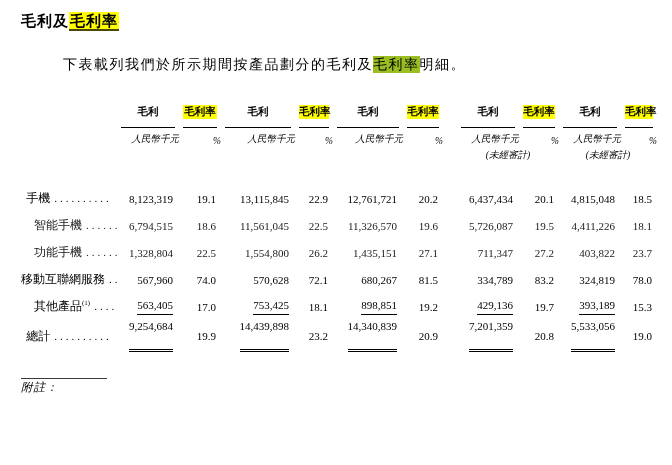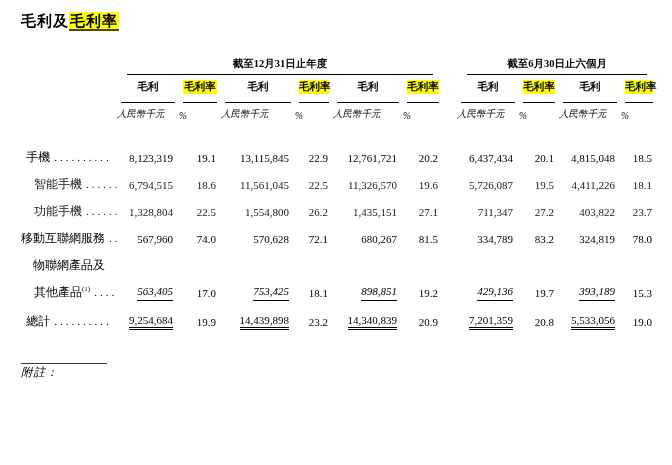--- a/index.html
+++ b/index.html
@@ -27,75 +27,66 @@
   .c-a5{width:62px}.c-p5{width:36px}
 
   .u{display:block;text-align:center;border-bottom:1px solid #000;padding-bottom:3px;
      font-weight:bold;white-space:nowrap;}
   .sec-row .u{margin:0 10px;font-size:10.5px;}
   .year-row th{padding-top:5px;}
   .year-row .u{margin:0 9px;font-size:11px;}
   .ch-row th{padding-top:5px;}
   .ch-row .u{margin:0 4px;font-size:10.5px;padding-bottom:8px;}
   .ch-row .hl-y{display:block;}
-  .unit-row td{font-style:italic;font-size:9.5px;text-align:left;padding-top:5px;white-space:nowrap;}
+  .unit-row td{font-style:italic;font-size:9.5px;text-align:right;padding-top:5px;white-space:nowrap;}
   .unaud-row td{font-style:italic;font-size:9.5px;text-align:center;padding-top:3px;white-space:nowrap;}
   .spacer-row td{height:23px;}
 
   tbody td{height:27px;vertical-align:middle;}
   .lbl{text-align:center;white-space:nowrap;font-size:12px;}
   .indent{padding-left:13px;}
   .leader{letter-spacing:3px;font-size:11px;padding-left:4px;}
   .sup{font-size:7px;vertical-align:super;}
   .amt{text-align:right;padding-right:6px;white-space:nowrap;}
   .pct{text-align:right;padding-right:5px;white-space:nowrap;}
   tr.b{font-weight:bold;}
   tr.r{font-weight:normal;color:#1a1a1a;}
-  .rule-under{display:inline-block;border-bottom:1px solid #000;padding-bottom:3px;font-style:italic;}
-  .dbl-under{display:inline-block;border-bottom:3px double #000;padding-bottom:1px;}
+  .rule-under{display:inline-block;border-bottom:1px solid #000;padding-bottom:3px;}
+  .dbl-under{display:inline-block;border-bottom:3px double #000;padding-bottom:17px;}
   tr.total-row td{height:31px;}
 
   
   .note-rule{width:86px;border:none;border-top:1px solid #3a3a3a;margin:26px 0 0 0;}
   .note-label{font-style:italic;font-size:11.5px;margin-top:1px;letter-spacing:1px;}
 </style>
 </head>
 <body>
 
 <div class="page">
 
   <h1 class="title"><span>毛利及</span><span class="hl-y">毛利率</span></h1>
 
+  <p class="intro"><span>下表載列我們於所示期間按產品劃分的毛利及</span><span class="hl-g">毛利率</span><span>明細。</span></p>
 
   <table>
     <colgroup>
       <col class="c-lbl">
         <col class="c-a1">
         <col class="c-p1">
         <col class="c-a2">
         <col class="c-p2">
       <col class="c-a3">
         <col class="c-p3">
         <col class="c-gap">
         <col class="c-a4">
         <col class="c-p4">
       <col class="c-a5">
         <col class="c-p5">
     </colgroup>
     <thead>
-      <tr class="sec-row">
-        <td></td>
-        <th colspan="6">
-            <span class="u">截至12月31日止年度</span>
-          </th>
-        <td></td>
-        <th colspan="4">
-            <span class="u">截至6月30日止六個月</span>
-          </th>
-      </tr>
       <tr class="ch-row">
         <td></td>
         <th>
             <span class="u">毛利</span>
           </th>
         <th>
             <span class="u">
               <span class="hl-y">毛利率</span>
             </span>
           </th>
@@ -139,20 +130,27 @@
         <td>%</td>
         <td>人民幣千元</td>
         <td>%</td>
         <td>人民幣千元</td>
         <td>%</td>
         <td></td>
         <td>人民幣千元</td>
         <td>%</td>
         <td>人民幣千元</td>
         <td>%</td>
+      </tr>
+      <tr class="unaud-row">
+        <td></td>
+        <td colspan="6"></td>
+        <td></td>
+        <td colspan="2">(未經審計)</td>
+        <td colspan="2">(未經審計)</td>
       </tr>
       <tr class="spacer-row">
           <td colspan="12"></td>
         </tr>
     </thead>
     <tbody>
       <tr class="b">
         <td class="lbl"><span>手機</span><span class="leader">..........</span></td>
         <td class="amt"><span>8,123,319</span></td>
         <td class="pct">19.1</td>
@@ -202,34 +200,20 @@
         <td class="pct">72.1</td>
         <td class="amt"><span>680,267</span></td>
         <td class="pct">81.5</td>
         <td></td>
         <td class="amt"><span>334,789</span></td>
         <td class="pct">83.2</td>
         <td class="amt"><span>324,819</span></td>
         <td class="pct">78.0</td>
       </tr>
       <tr class="b">
-        <td class="lbl"><span>物聯網產品及</span></td>
-        <td></td>
-          <td></td>
-          <td></td>
-          <td></td>
-          <td></td>
-          <td></td>
-          <td></td>
-          <td></td>
-          <td></td>
-          <td></td>
-          <td></td>
-      </tr>
-      <tr class="b">
         <td class="lbl indent"><span>其他產品</span><span class="sup">(1)</span><span class="leader">....</span></td>
         <td class="amt"><span class="rule-under">563,405</span></td>
         <td class="pct">17.0</td>
         <td class="amt"><span class="rule-under">753,425</span></td>
         <td class="pct">18.1</td>
         <td class="amt"><span class="rule-under">898,851</span></td>
         <td class="pct">19.2</td>
         <td></td>
         <td class="amt"><span class="rule-under">429,136</span></td>
         <td class="pct">19.7</td>

